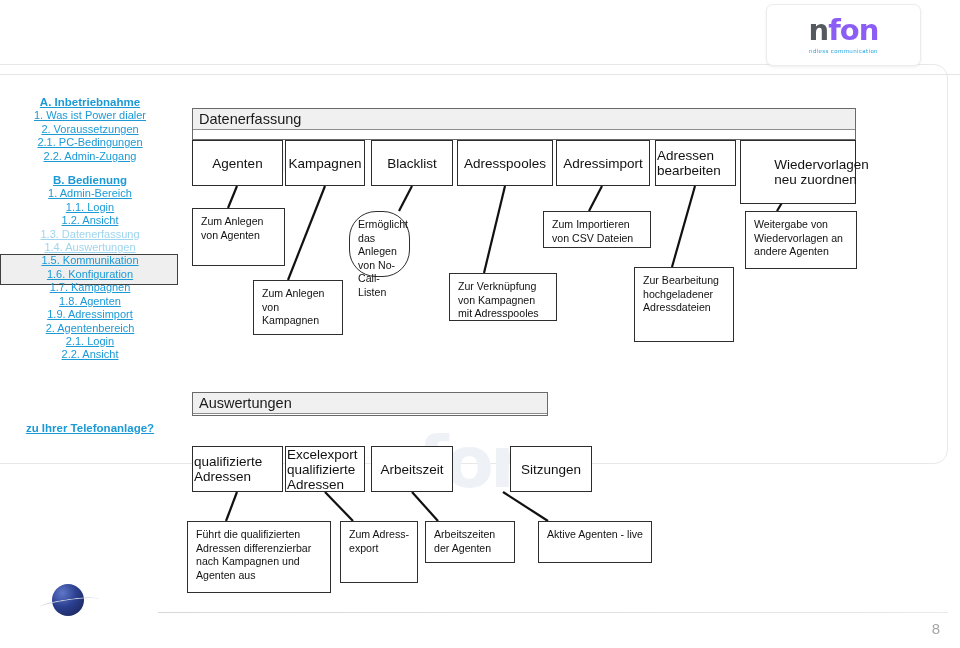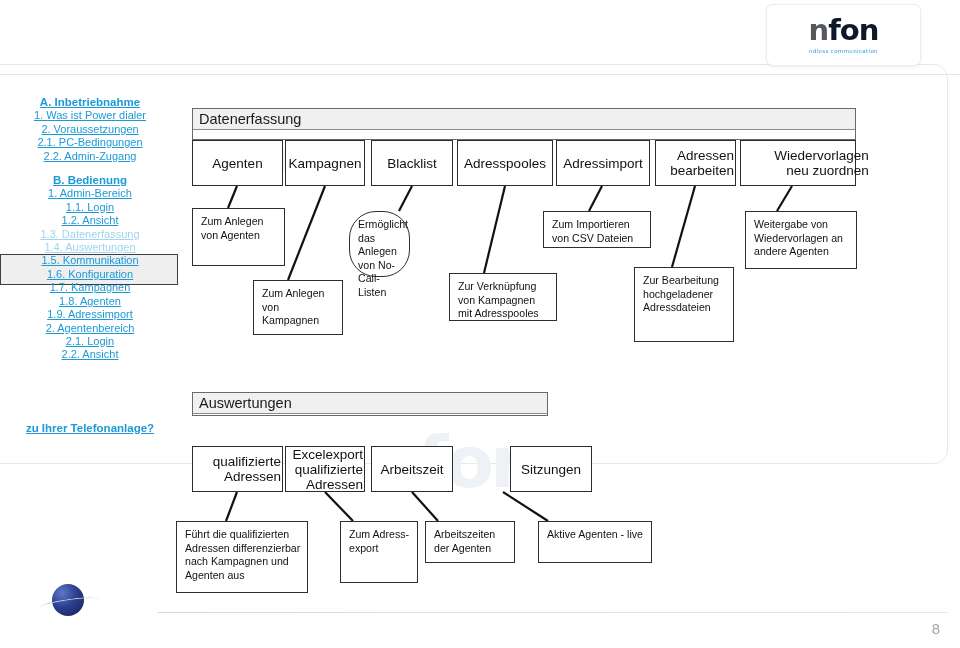--- a/index.html
+++ b/index.html
@@ -57,21 +57,21 @@
     align-items: center; justify-content: center;
   }
   .logo-word {
     font-family: "DejaVu Sans", sans-serif;
     font-size: 29px;
     font-weight: 600;
     letter-spacing: -1px;
     line-height: 1;
     color: #555a60;
   }
-  .logo-word .blue { color: #0f172a; }
+  .logo-word .blue { color: #8b5cf6; }
   .logo-tag {
     font-size: 5.5px;
     color: #22a3e0;
     letter-spacing: 0.35px;
     margin-top: 3px;
     font-family: "DejaVu Sans", sans-serif;
   }
 
   
   .toc {
@@ -136,21 +136,21 @@
     line-height: 21px;
     font-family: "Liberation Sans", sans-serif;
   }
   .node {
     position: absolute;
     border: 1.5px solid #2c2c2c;
     background: #ffffff;
     display: flex;
     align-items: center;
     justify-content: center;
-    text-align: right;
+    text-align: left;
     font-size: 13.5px;
     color: #111111;
     line-height: 15px;
     padding: 2px 1px;
   }
 
   
   .callout {
     position: absolute;
     border: 1.2px solid #2e2e2e;
@@ -292,21 +292,21 @@
     <div class="group-title">Datenerfassung</div>
   </div>
 
   <div id="g1-nodes">
       <div class="node" style="left: 192px; top: 140px; width: 91px; height: 46px;">Agenten</div>
       <div class="node" style="left: 285px; top: 140px; width: 80px; height: 46px;">Kampagnen</div>
       <div class="node" style="left: 371px; top: 140px; width: 82px; height: 46px;">Blacklist</div>
       <div class="node" style="left: 457px; top: 140px; width: 96px; height: 46px;">Adresspooles</div>
       <div class="node" style="left: 556px; top: 140px; width: 94px; height: 46px;">Adressimport</div>
       <div class="node" style="left: 655px; top: 140px; width: 81px; height: 46px;">Adressen bearbeiten</div>
-      <div class="node" style="left: 740px; top: 140px; width: 116px; height: 46px; padding-left: 48px;">Wiedervorlagen neu zuordnen</div>
+      <div class="node" style="left: 740px; top: 140px; width: 116px; height: 64px; padding-left: 48px;">Wiedervorlagen neu zuordnen</div>
     </div>
   <div id="g1-callouts">
       <div class="callout" style="left: 192px; top: 208px; width: 93px; height: 58px;">Zum Anlegen von Agenten</div>
       <div class="callout" style="left: 253px; top: 280px; width: 90px; height: 55px;">Zum Anlegen von Kampagnen</div>
       <div class="callout" style="left: 349px; top: 211px; width: 61px; height: 66px; border-radius: 27px;">Ermöglicht das Anlegen von No-Call-Listen</div>
       <div class="callout" style="left: 449px; top: 273px; width: 108px; height: 48px;">Zur Verknüpfung von Kampagnen mit Adresspooles</div>
       <div class="callout" style="left: 543px; top: 211px; width: 108px; height: 37px;">Zum Importieren von CSV Dateien</div>
       <div class="callout" style="left: 634px; top: 267px; width: 100px; height: 75px;">Zur Bearbeitung hochgeladener Adressdateien</div>
       <div class="callout" style="left: 745px; top: 211px; width: 112px; height: 58px;">Weitergabe von Wiedervorlagen an andere Agenten</div>
     </div>
@@ -317,21 +317,21 @@
     <div class="group-title">Auswertungen</div>
   </div>
 
   <div id="g2-nodes">
       <div class="node" style="left: 192px; top: 446px; width: 91px; height: 46px;">qualifizierte Adressen</div>
       <div class="node" style="left: 285px; top: 446px; width: 80px; height: 46px;">Excelexport qualifizierte Adressen</div>
       <div class="node" style="left: 371px; top: 446px; width: 82px; height: 46px;">Arbeitszeit</div>
       <div class="node" style="left: 462px; top: 446px; width: 82px; height: 46px; margin-left: 48px;">Sitzungen</div>
     </div>
   <div id="g2-callouts">
-      <div class="callout" style="left: 176px; top: 521px; width: 132px; height: 72px;">Führt die qualifizierten Adressen differenzierbar nach Kampagnen und Agenten aus</div>
+      <div class="callout" style="left: 187px; top: 521px; width: 144px; height: 72px;">Führt die qualifizierten Adressen differenzierbar nach Kampagnen und Agenten aus</div>
       <div class="callout" style="left: 340px; top: 521px; width: 78px; height: 62px;">Zum Adress-export</div>
       <div class="callout" style="left: 425px; top: 521px; width: 90px; height: 42px;">Arbeitszeiten der Agenten</div>
       <div class="callout" style="left: 538px; top: 521px; width: 114px; height: 42px;">Aktive Agenten - live</div>
     </div>
 
   <div class="globe">
     <div class="globe-ball"></div>
     <div class="globe-ring"></div>
   </div>
   <div class="page-num">8</div>

